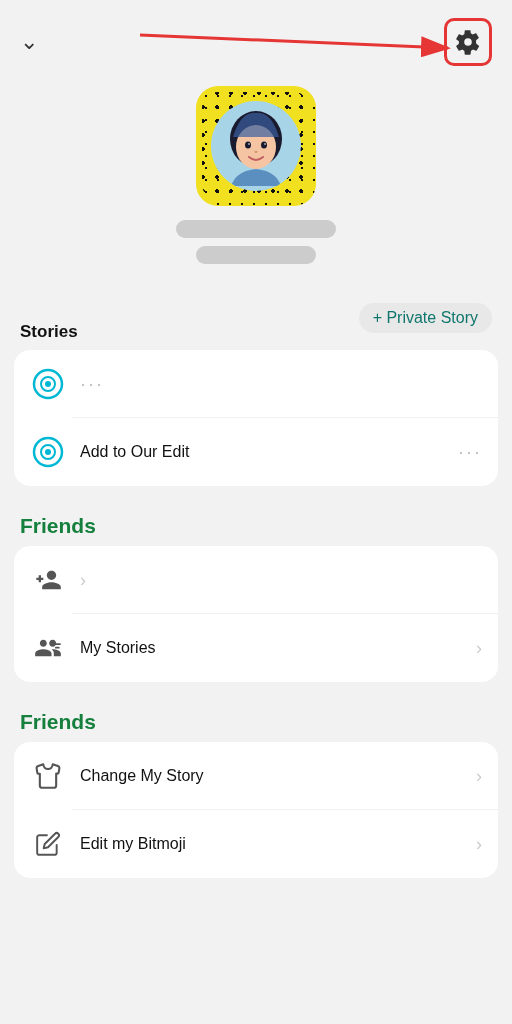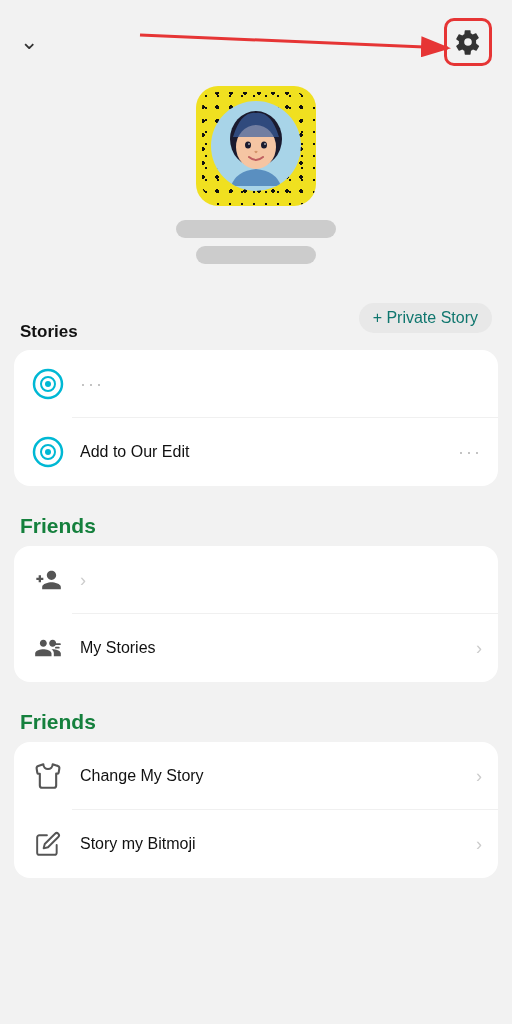--- a/index.html
+++ b/index.html
@@ -307,16 +307,16 @@
     <span class="card-label">Change My Story</span>
     <span class="chevron-right">›</span>
   </div>
   <div class="card-item">
     <div class="card-icon">
       <svg width="26" height="26" viewBox="0 0 24 24" xmlns="http://www.w3.org/2000/svg" fill="none" stroke="#555" stroke-width="1.8" stroke-linecap="round" stroke-linejoin="round">
         <path d="M11 4H4a2 2 0 00-2 2v14a2 2 0 002 2h14a2 2 0 002-2v-7"></path>
         <path d="M18.5 2.5a2.121 2.121 0 013 3L12 15l-4 1 1-4 9.5-9.5z"></path>
       </svg>
     </div>
-    <span class="card-label">Story my Bitmoji</span>
+    <span class="card-label">Edit my Bitmoji</span>
     <span class="chevron-right">›</span>
   </div>
 </div>
 
 </body></html>

